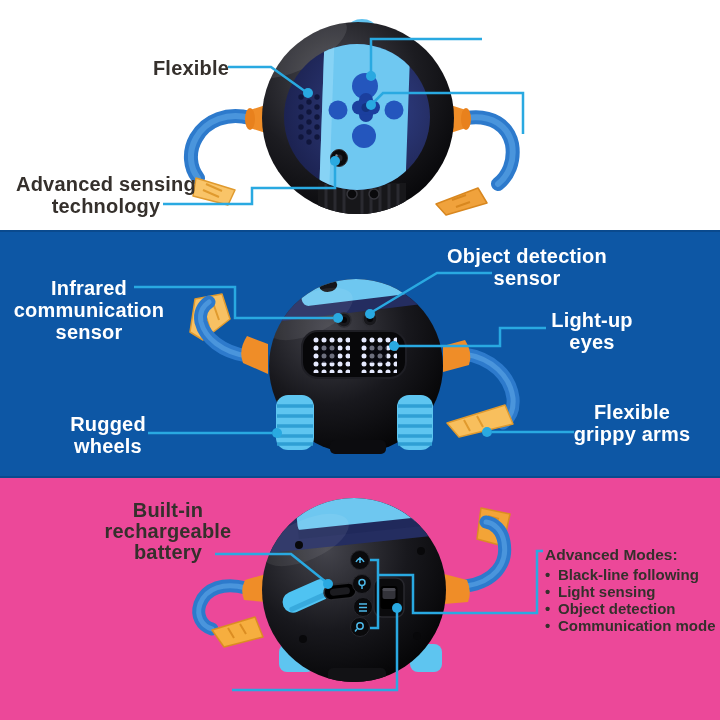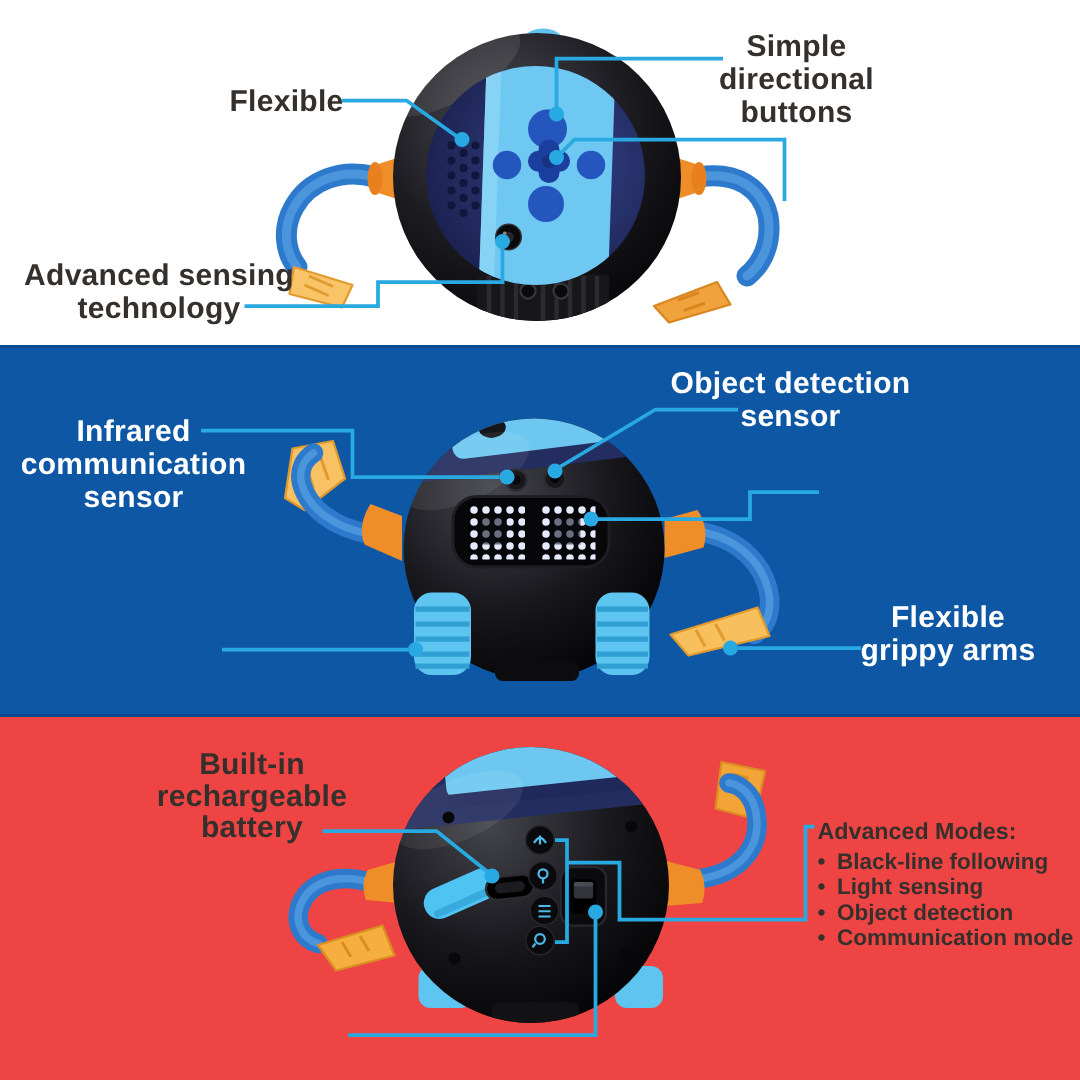--- a/index.html
+++ b/index.html
@@ -2,21 +2,21 @@
 <html><head>
 <meta charset="utf-8">
 <style>
   html,body{margin:0;padding:0;background:#fff;}
   #stage{position:relative;width:720px;height:720px;overflow:hidden;
          font-family:"Liberation Sans","DejaVu Sans",sans-serif;}
   .panel{position:absolute;left:0;width:720px;}
   #panel-top{top:0;height:230px;background:#ffffff;}
   #panel-middle{top:230px;height:248px;background:#0d57a5;
     border-top:2px solid #0a4a8e;border-bottom:2px solid #0a4a8e;box-sizing:border-box;}
-  #panel-bottom{top:478px;height:242px;background:#ef4444;}
+  #panel-bottom{top:478px;height:242px;background:#ec4899;}
   .panel svg{position:absolute;left:0;top:0;}
   .label{position:absolute;white-space:pre-line;font-weight:700;
          font-size:20px;line-height:22px;text-align:center;
          color:#35302c;letter-spacing:.2px;}
   .label.on-blue{color:#ffffff;}
   #lbl-advmodes{position:absolute;left:545px;top:68px;width:180px;
                 color:#35302c;text-align:left;}
   #lbl-advmodes .adv-title{font-weight:700;font-size:15.5px;line-height:17px;}
   #lbl-advmodes ul{list-style:none;margin:3px 0 0 0;padding:0;}
   #lbl-advmodes li{font-weight:700;font-size:15px;line-height:17px;padding-left:13px;position:relative;}
@@ -143,23 +143,20 @@
       <g>
         <polyline class="lead" points="372,104 383,93 523,93 523,134"></polyline>
           <circle class="dot" cx="371" cy="105" r="5"></circle>
       </g>
       <g>
         <polyline class="lead" points="163,204 252,204 252,188 335,188 335,162"></polyline>
           <circle class="dot" cx="335" cy="161" r="5"></circle>
       </g>
     </svg>
     <div class="label" id="lbl-speaker">Flexible</div>
-    <div class="label" id="lbl-directional">Simple
-directional
-buttons</div>
     <div class="label" id="lbl-advsensor">Advanced sensing
 technology</div>
   </div>
 
   <div class="panel" id="panel-middle">
     <svg width="720" height="244" viewBox="0 0 720 244">
       <defs>
         <radialGradient id="g-sph2" cx="35%" cy="28%" r="80%">
           <stop offset="0" stop-color="#44444c"></stop>
             <stop offset="0.55" stop-color="#18181d"></stop>
@@ -244,20 +241,24 @@
       <g>
         <polyline class="lead" points="574,200 492,200"></polyline>
           <circle class="dot" cx="487" cy="200" r="5"></circle>
       </g>
     </svg>
     <div class="label on-blue" id="lbl-infrared">Infrared
 communication
 sensor</div>
     <div class="label on-blue" id="lbl-object">Object detection
 sensor</div>
+    <div class="label on-blue" id="lbl-lightup">Light-up
+eyes</div>
+    <div class="label on-blue" id="lbl-wheels">Rugged
+wheels</div>
     <div class="label on-blue" id="lbl-grippy">Flexible
 grippy arms</div>
   </div>
 
   <div class="panel" id="panel-bottom">
     <svg width="720" height="242" viewBox="0 0 720 242">
       <defs>
         <radialGradient id="g-sph3" cx="35%" cy="28%" r="80%">
           <stop offset="0" stop-color="#44444c"></stop>
             <stop offset="0.55" stop-color="#18181d"></stop>

